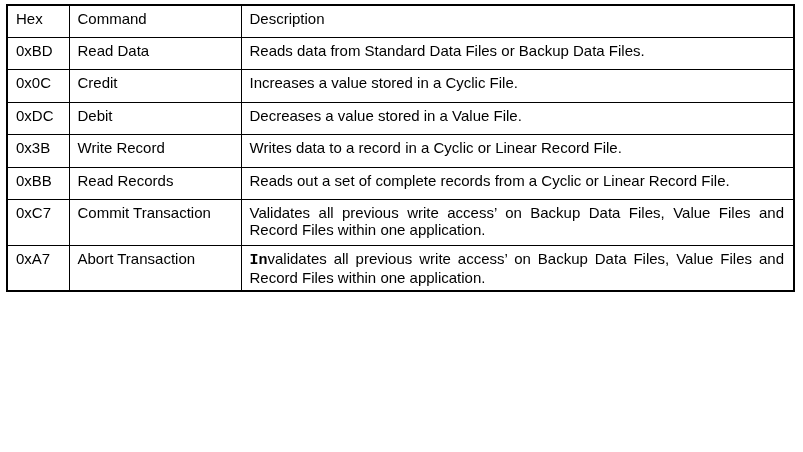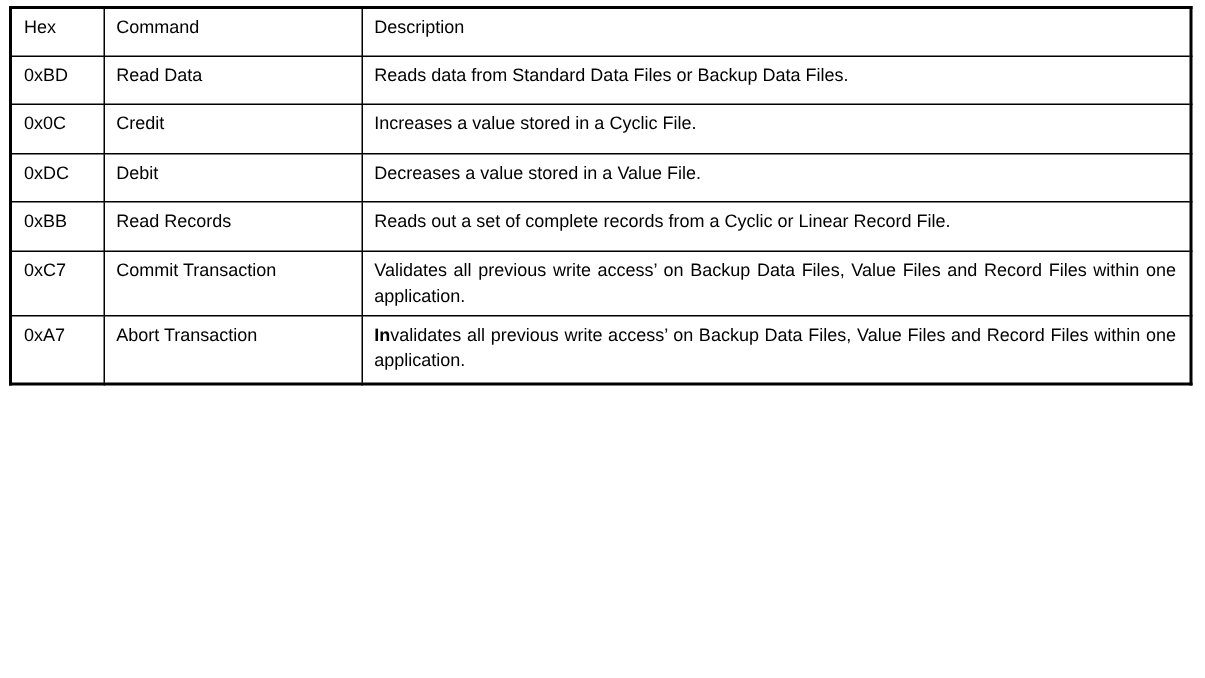--- a/index.html
+++ b/index.html
@@ -20,21 +20,21 @@
     left: 6px; top: 4px;
     width: 789px;
     border-collapse: collapse;
     table-layout: fixed;
     border: 2px solid #000000;
   }
   table.cmd-table td {
     border: 1px solid #000000;
     vertical-align: top;
     padding: 4px 9px 4px 8px;
-    font-size: 12px;
+    font-size: 15px;
     line-height: 17px;
     color: #000000;
     overflow: hidden;
   }
   td.cell-cmd  { padding-left: 10px; }
   td.cell-desc { padding-left: 9px; text-align: justify; }
   col.c-hex  { width: 62px; }
   col.c-cmd  { width: 172px; }
   col.c-desc { width: auto; }
   tr:nth-child(1)  { height: 32px; }
@@ -42,21 +42,21 @@
   tr:nth-child(3)  { height: 33px; }
   tr:nth-child(4)  { height: 32px; }
   tr:nth-child(5)  { height: 33px; margin-left: 36px; }
   tr:nth-child(6)  { height: 32px; margin-top: 28px; }
   tr:nth-child(7)  { height: 46px; }
   tr:nth-child(8)  { height: 34px; }
   tr:nth-child(9)  { height: 33px; margin-top: 36px; }
   tr:nth-child(10) { height: 33px; }
   tr:nth-child(11) { height: 47px; padding-left: 28px; }
   tr:nth-child(12) { height: 53px; }
-  .bold-prefix { font-weight: bold; }
+  .bold-prefix { font-weight: bold; font-family: Liberation Mono, monospace; }
 </style>
 </head>
 <body>
 
 <div class="page">
   <table class="cmd-table">
     <colgroup>
       <col class="c-hex">
       <col class="c-cmd">
       <col class="c-desc">
@@ -76,20 +76,25 @@
         <td class="cell-hex">0x0C</td>
         <td class="cell-cmd">Credit</td>
         <td class="cell-desc">Increases a value stored in a Cyclic File.</td>
       </tr>
       <tr>
         <td class="cell-hex">0xDC</td>
         <td class="cell-cmd">Debit</td>
         <td class="cell-desc">Decreases a value stored in a Value File.</td>
       </tr>
       <tr>
+        <td class="cell-hex">0x3B</td>
+        <td class="cell-cmd">Write Record</td>
+        <td class="cell-desc">Writes data to a record in a Cyclic or Linear Record File.</td>
+      </tr>
+      <tr>
         <td class="cell-hex">0xBB</td>
         <td class="cell-cmd">Read Records</td>
         <td class="cell-desc">Reads out a set of complete records from a Cyclic or Linear Record File.</td>
       </tr>
       <tr>
         <td class="cell-hex">0xC7</td>
         <td class="cell-cmd">Commit Transaction</td>
         <td class="cell-desc">Validates all previous write access’ on Backup Data Files, Value Files and Record Files within one application.</td>
       </tr>
       <tr>

